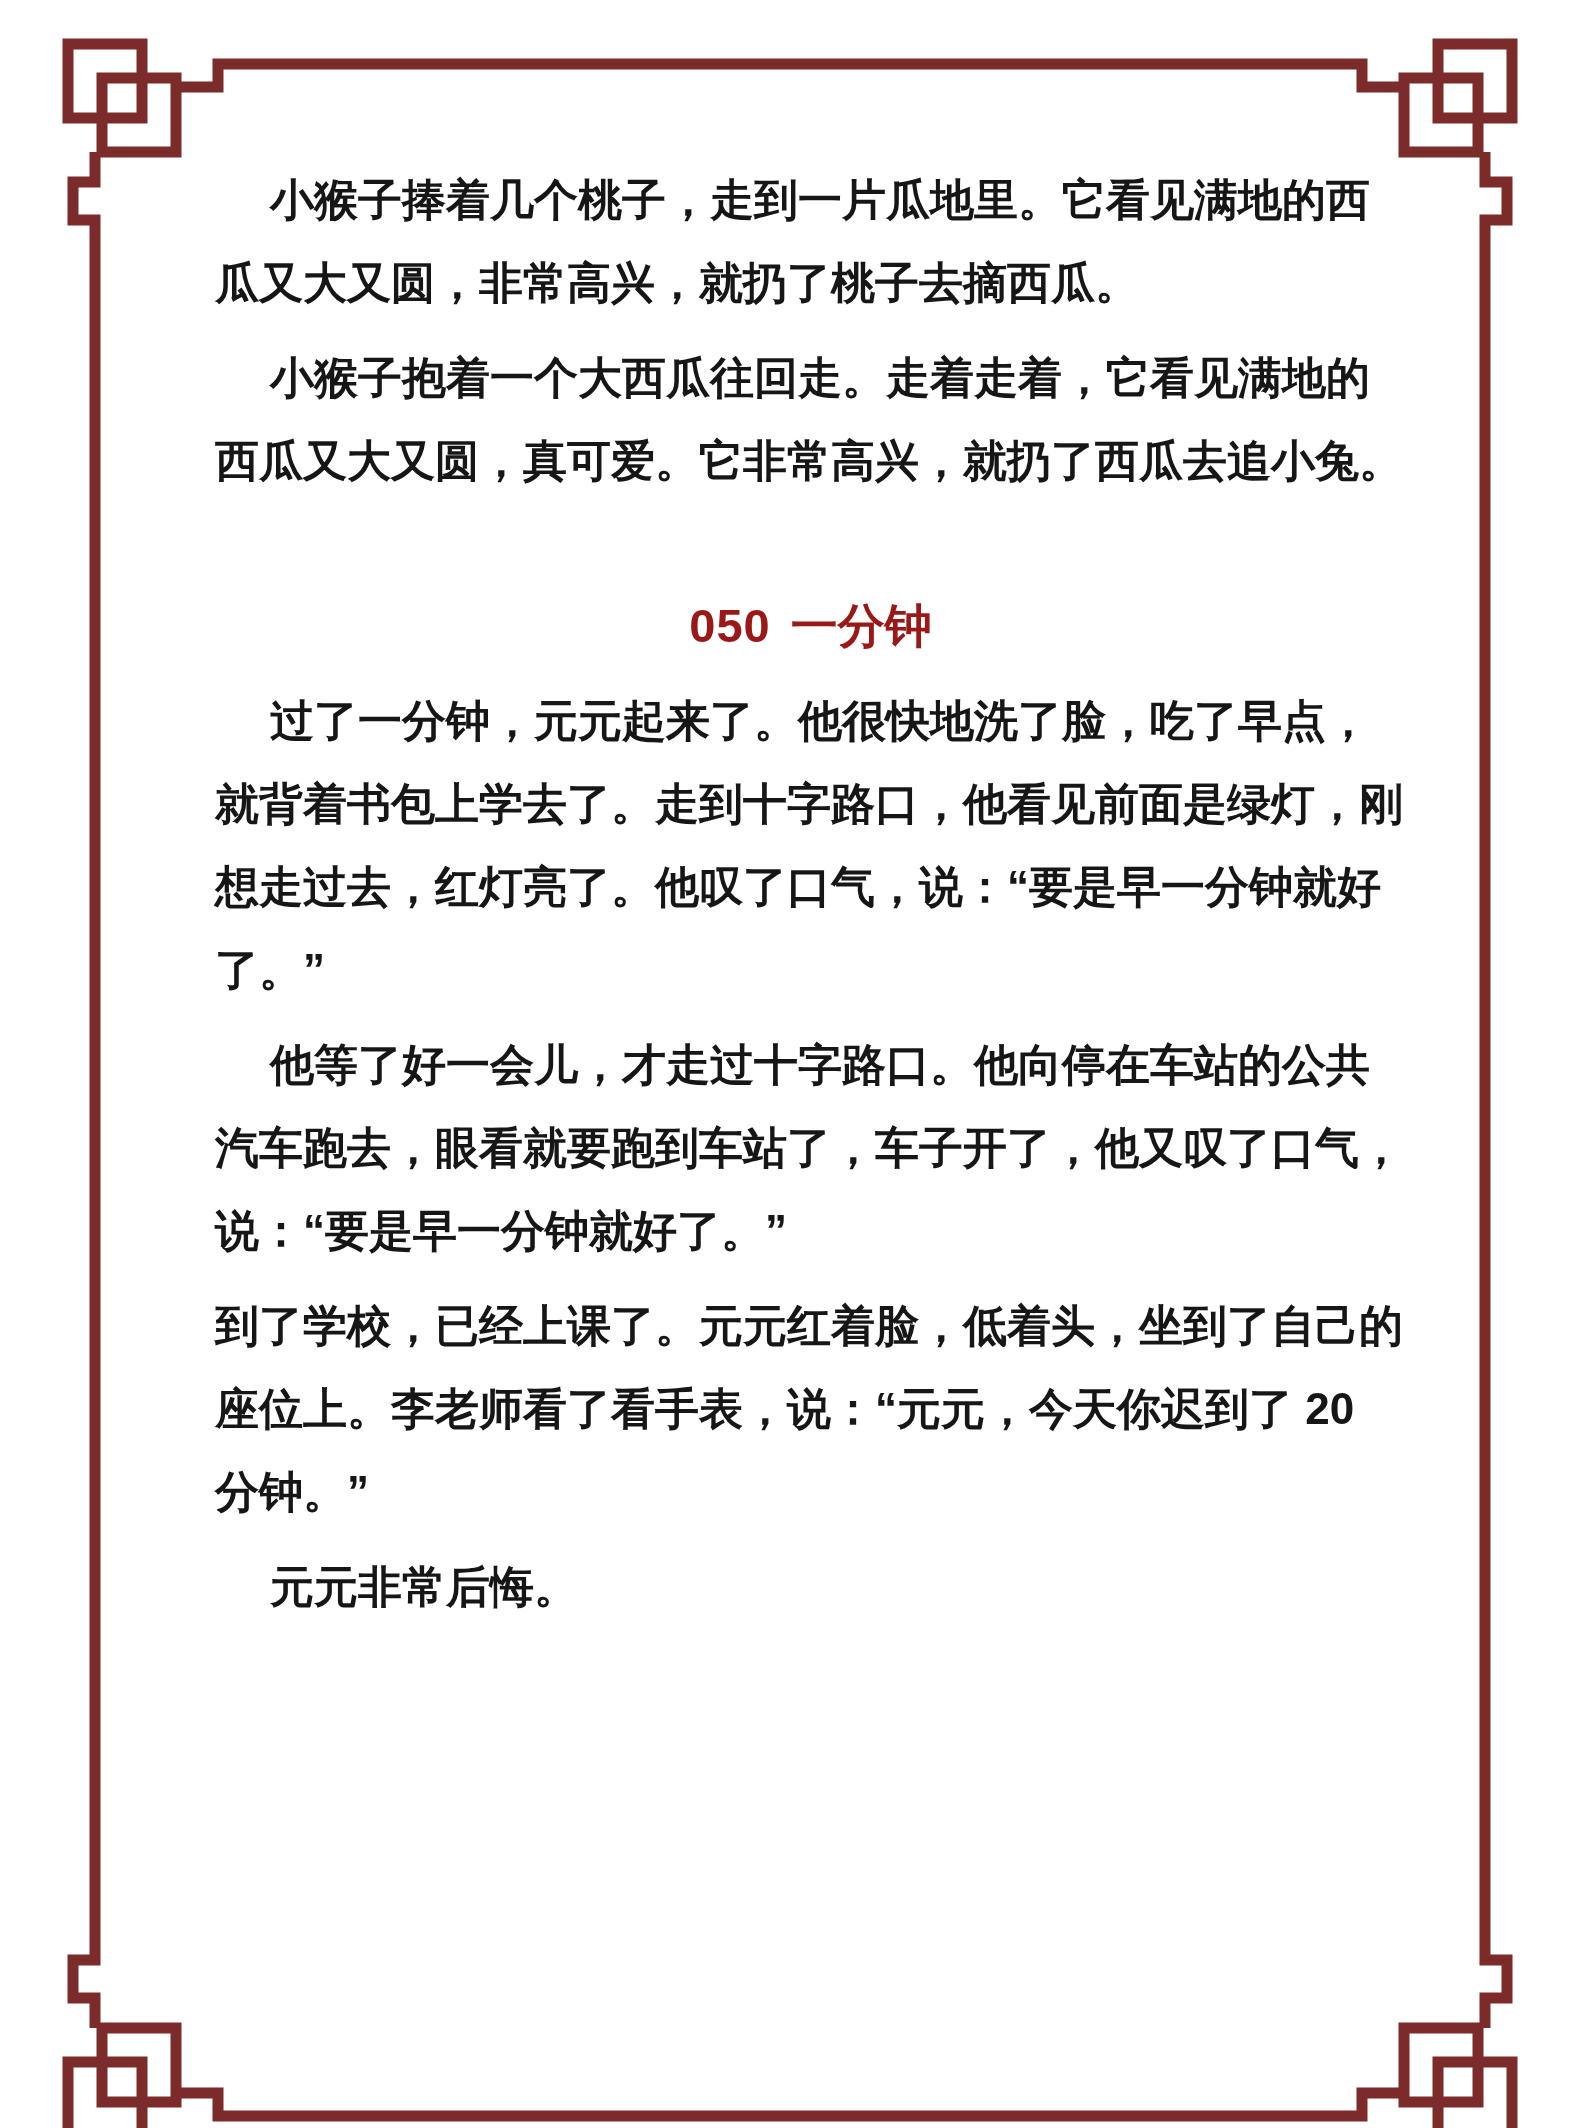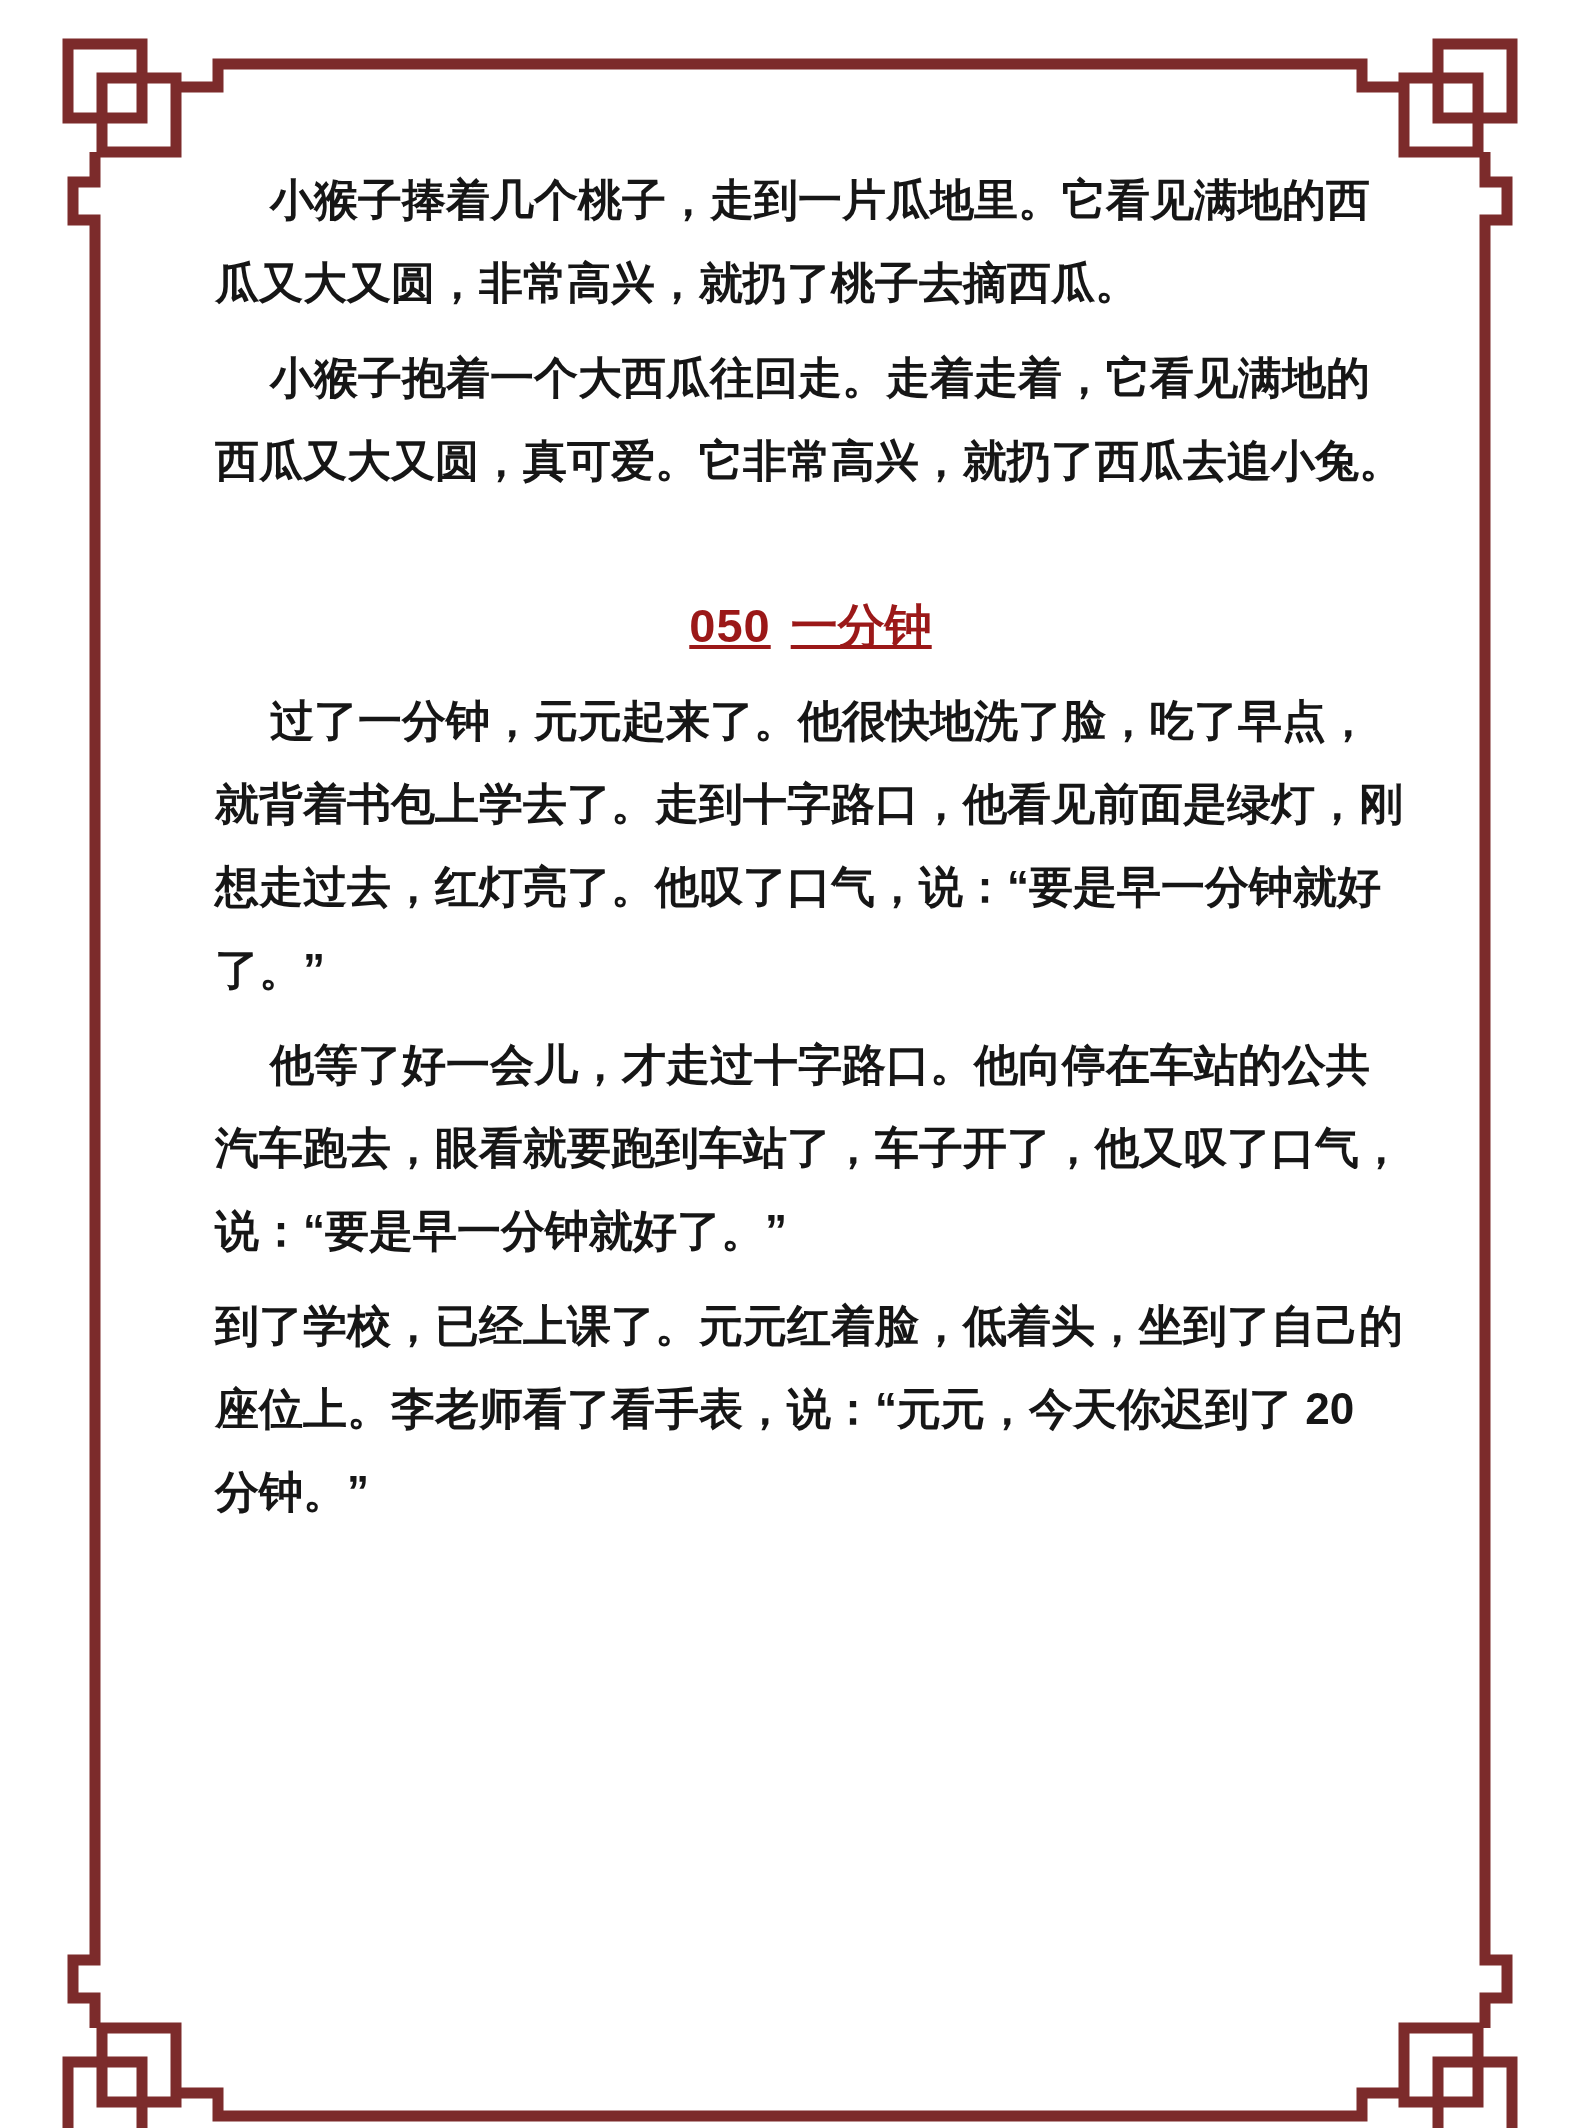--- a/index.html
+++ b/index.html
@@ -46,21 +46,20 @@
   .content p.no-indent {
     text-indent:0;
   }
   .section-title {
     margin:82px 0 2px 0;
     text-align:center;
     color:var(--title-color);
     font-size:47px;
     line-height:83px;
     font-weight:700;
-    text-decoration:underline;
   }
   .section-title .num {
     margin-right:20px;
     letter-spacing:1px;
   }
 </style>
 </head>
 <body>
 
 <div class="page">
@@ -94,16 +93,17 @@
     </section>
 
     <h2 class="section-title">
       <span class="num">050</span><span>一分钟</span>
     </h2>
 
     <section>
       <p>过了一分钟，元元起来了。他很快地洗了脸，吃了早点，就背着书包上学去了。走到十字路口，他看见前面是绿灯，刚想走过去，红灯亮了。他叹了口气，说：“要是早一分钟就好了。”</p>
       <p>他等了好一会儿，才走过十字路口。他向停在车站的公共汽车跑去，眼看就要跑到车站了，车子开了，他又叹了口气，说：“要是早一分钟就好了。”</p>
       <p class="no-indent">到了学校，已经上课了。元元红着脸，低着头，坐到了自己的座位上。李老师看了看手表，说：“元元，今天你迟到了 20 分钟。”</p>
+      <p>元元非常后悔。</p>
     </section>
 
   </div>
 </div>
 
 </body></html>

